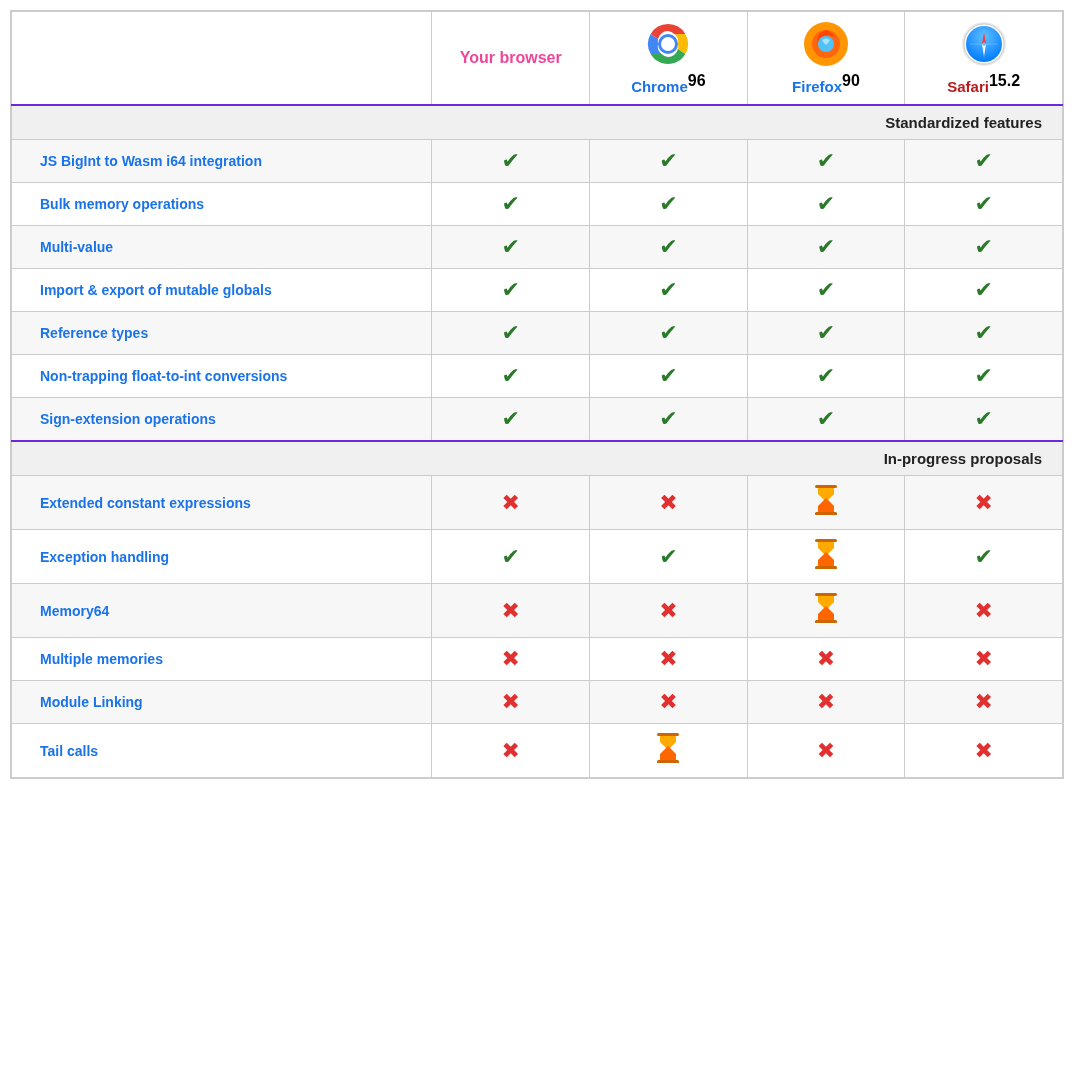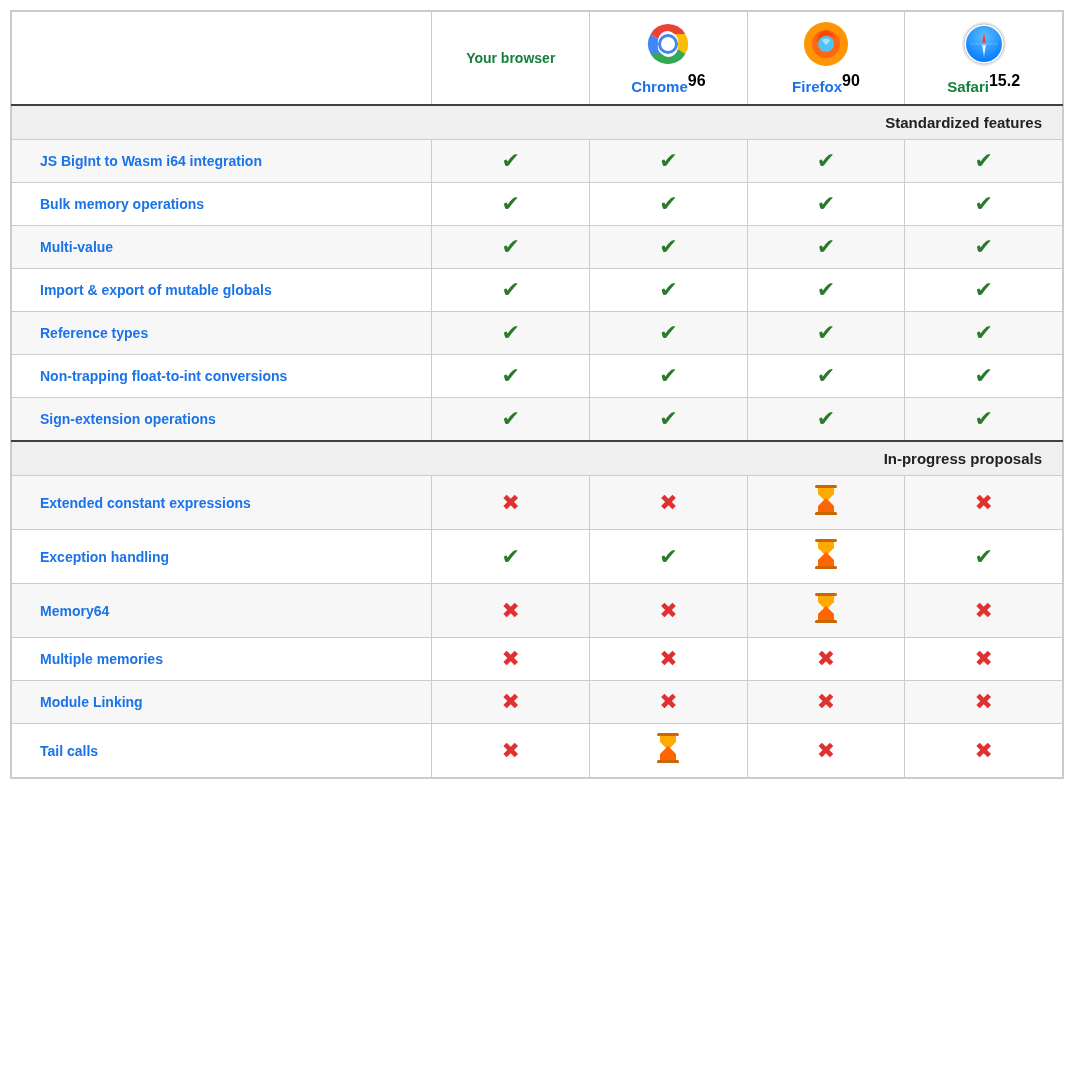--- a/index.html
+++ b/index.html
@@ -32,38 +32,38 @@
     .col-browser {
       width: 15%;
     }
     
     .header-row th {
       background: #fff;
       border-bottom: 1px solid #ccc;
     }
     .your-browser-cell {
       font-weight: bold;
-      font-size: 14px;
-      color: #15803d;
+      font-size: 16px;
+      color: #ec4899;
       line-height: 1.3;
       text-align: center;
     }
     .browser-name-chrome { color: #1a73e8; font-weight: bold; font-size: 15px; }
     .browser-name-firefox { color: #1a73e8; font-weight: bold; font-size: 15px; }
-    .browser-name-safari { color: #15803d; font-weight: bold; font-size: 15px; }
+    .browser-name-safari { color: #b91c1c; font-weight: bold; font-size: 15px; }
     .version-sup { font-size: 16px; }
     
     .section-header td {
       background: #f0f0f0;
       font-weight: bold;
       font-size: 15px;
       color: #222;
       text-align: right;
       padding-right: 20px;
-      border-top: 2px solid #404040;
+      border-top: 2px solid #6d28d9;
     }
     
     .feature-row:nth-child(odd) { background: #fff; }
     .feature-row:nth-child(even) { background: #f7f7f7; }
     .feature-label {
       color: #1a73e8;
       font-weight: bold;
       font-size: 14px;
     }
     

